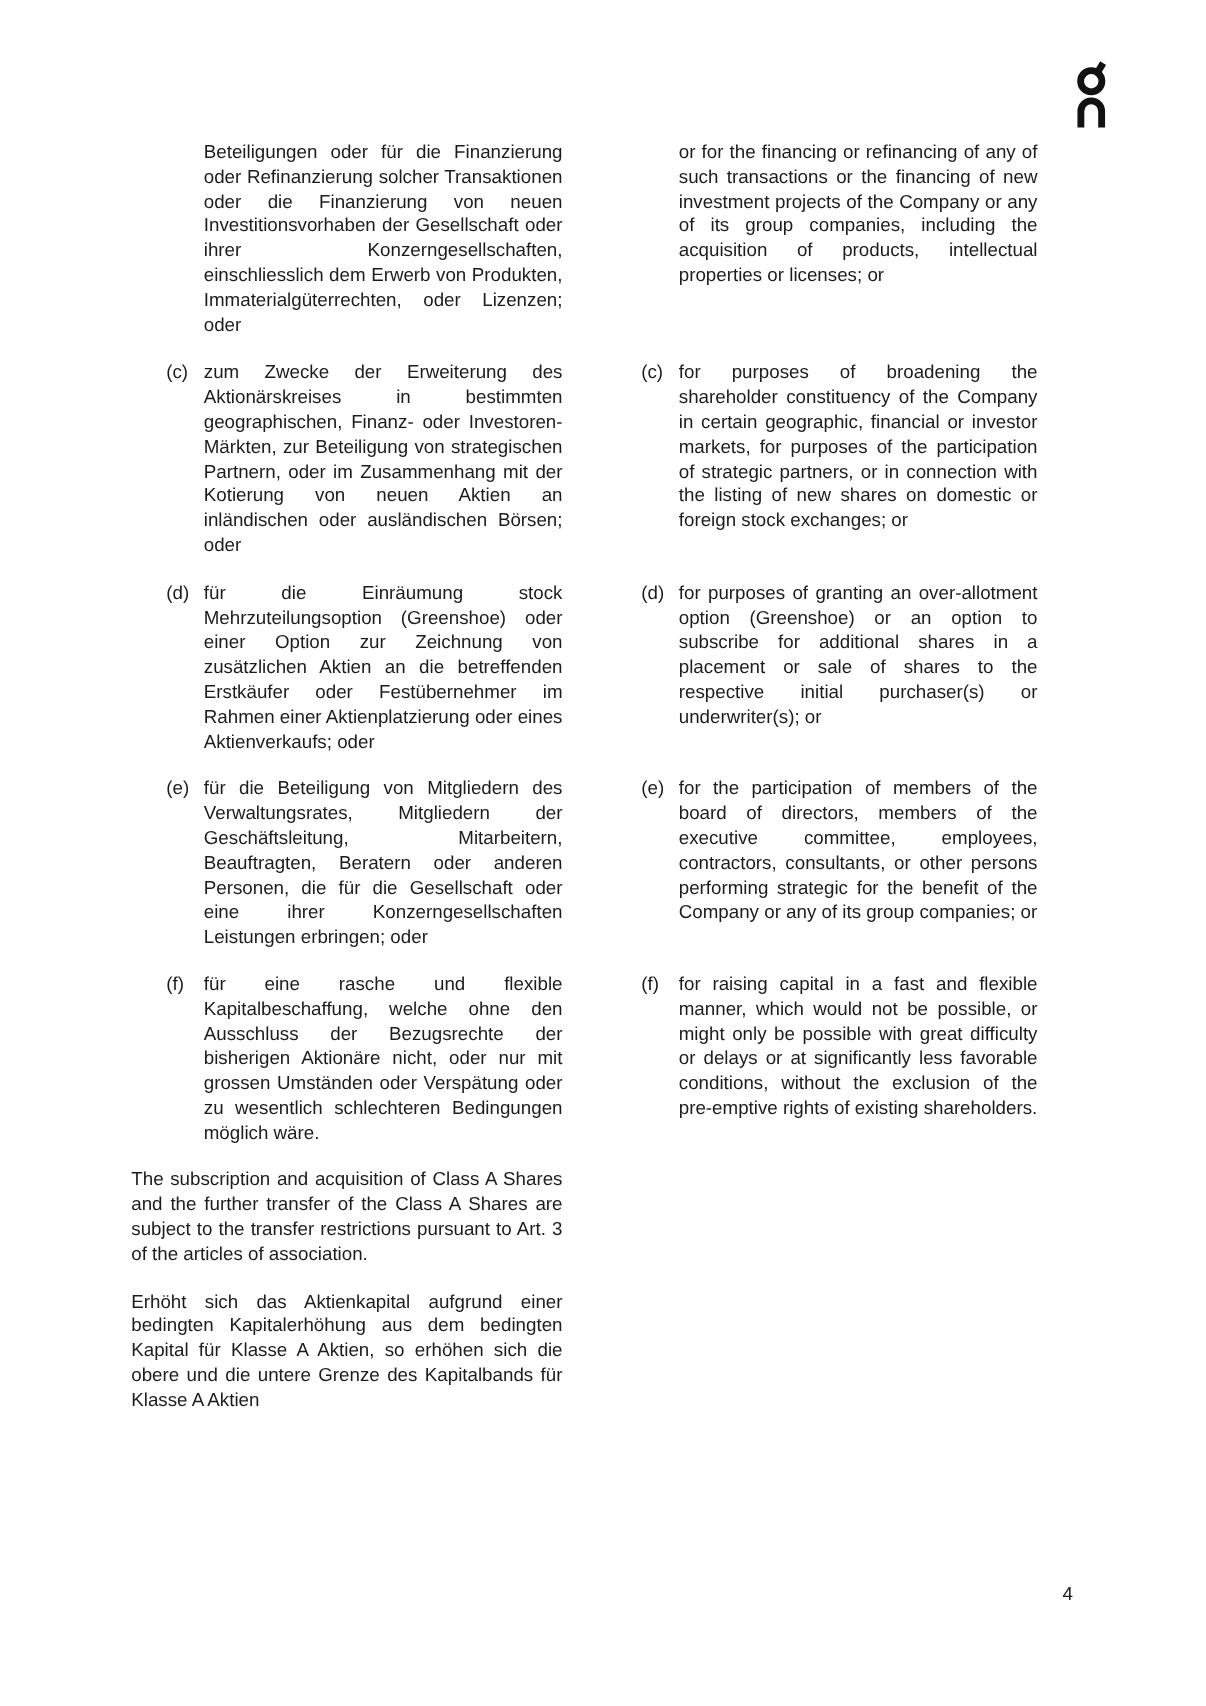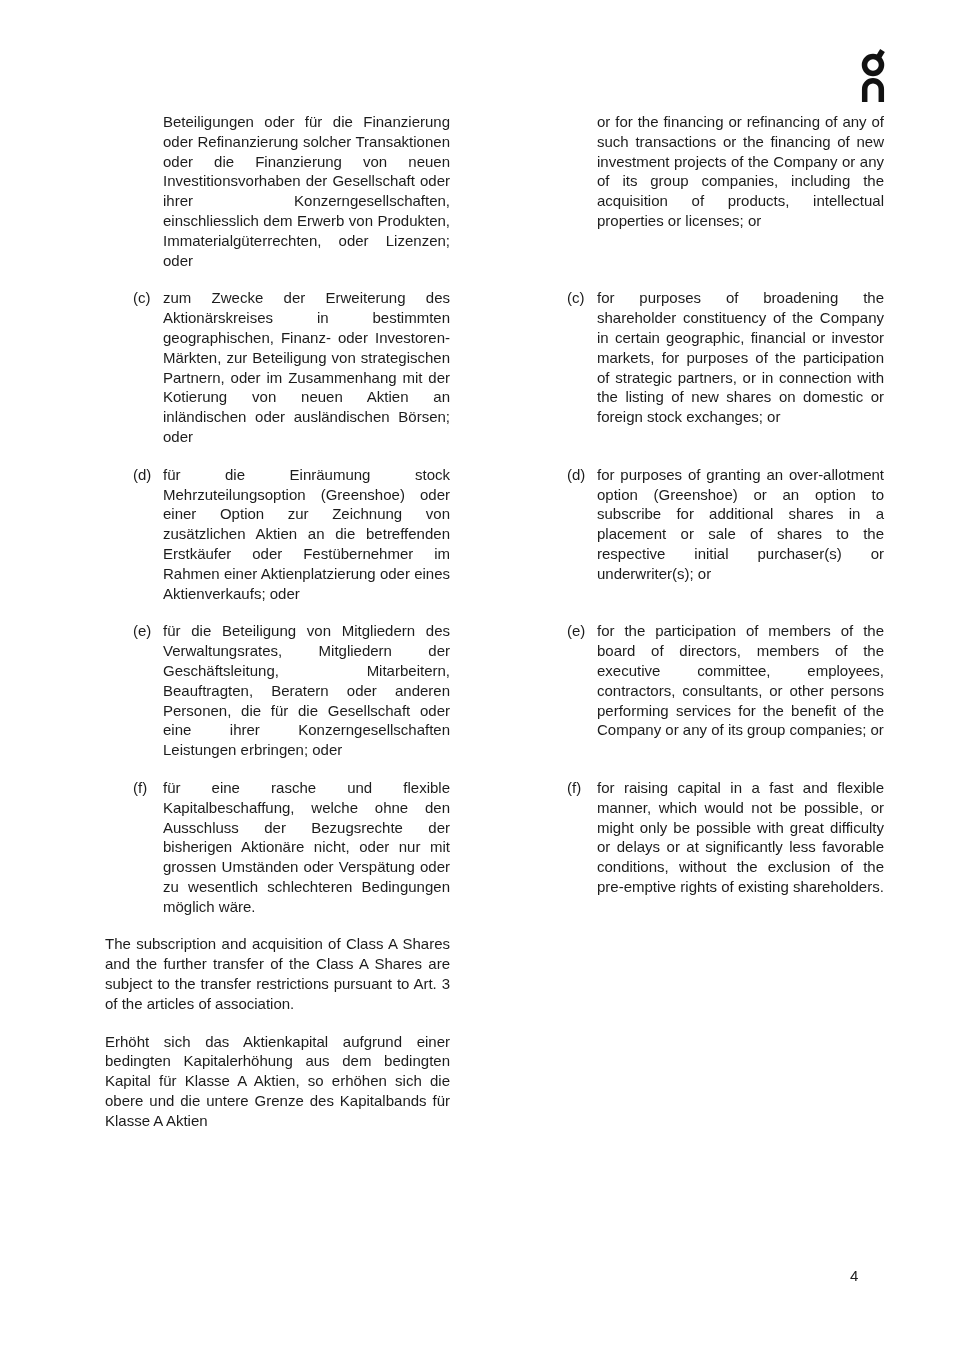--- a/index.html
+++ b/index.html
@@ -26,21 +26,21 @@
   .content {
     position: absolute;
     top: 112px;
     left: 105px;
     width: 767px;
     font-size: 15px;
     line-height: 19.8px;
   }
   .row {
     display: flex;
-    gap: 89px;
+    gap: 35px;
     margin-bottom: 18px;
   }
   .cell {
     width: 345px;
     flex: none;
     text-align: justify;
   }
   .cell p { margin: 0; }
   .indent {
     box-sizing: border-box;
@@ -116,21 +116,21 @@
       </div>
     </div>
 
     <div class="row">
       <div class="cell listitem">
         <span class="marker">(e)</span>
         <span class="listtext">für die Beteiligung von Mitgliedern des Verwaltungsrates, Mitgliedern der Geschäftsleitung, Mitarbeitern, Beauftragten, Beratern oder anderen Personen, die für die Gesellschaft oder eine ihrer Konzerngesellschaften Leistungen erbringen; oder</span>
       </div>
       <div class="cell listitem">
         <span class="marker">(e)</span>
-        <span class="listtext">for the participation of members of the board of directors, members of the executive committee, employees, contractors, consultants, or other persons performing services for the benefit of the Company or any of its group companies; or</span>
+        <span class="listtext">for the participation of members of the board of directors, members of the executive committee, employees, contractors, consultants, or other persons performing strategic for the benefit of the Company or any of its group companies; or</span>
       </div>
     </div>
 
     <div class="row">
       <div class="cell listitem">
         <span class="marker">(f)</span>
         <span class="listtext">für eine rasche und flexible Kapitalbeschaffung, welche ohne den Ausschluss der Bezugsrechte der bisherigen Aktionäre nicht, oder nur mit grossen Umständen oder Verspätung oder zu wesentlich schlechteren Bedingungen möglich wäre.</span>
       </div>
       <div class="cell listitem">
         <span class="marker">(f)</span>

